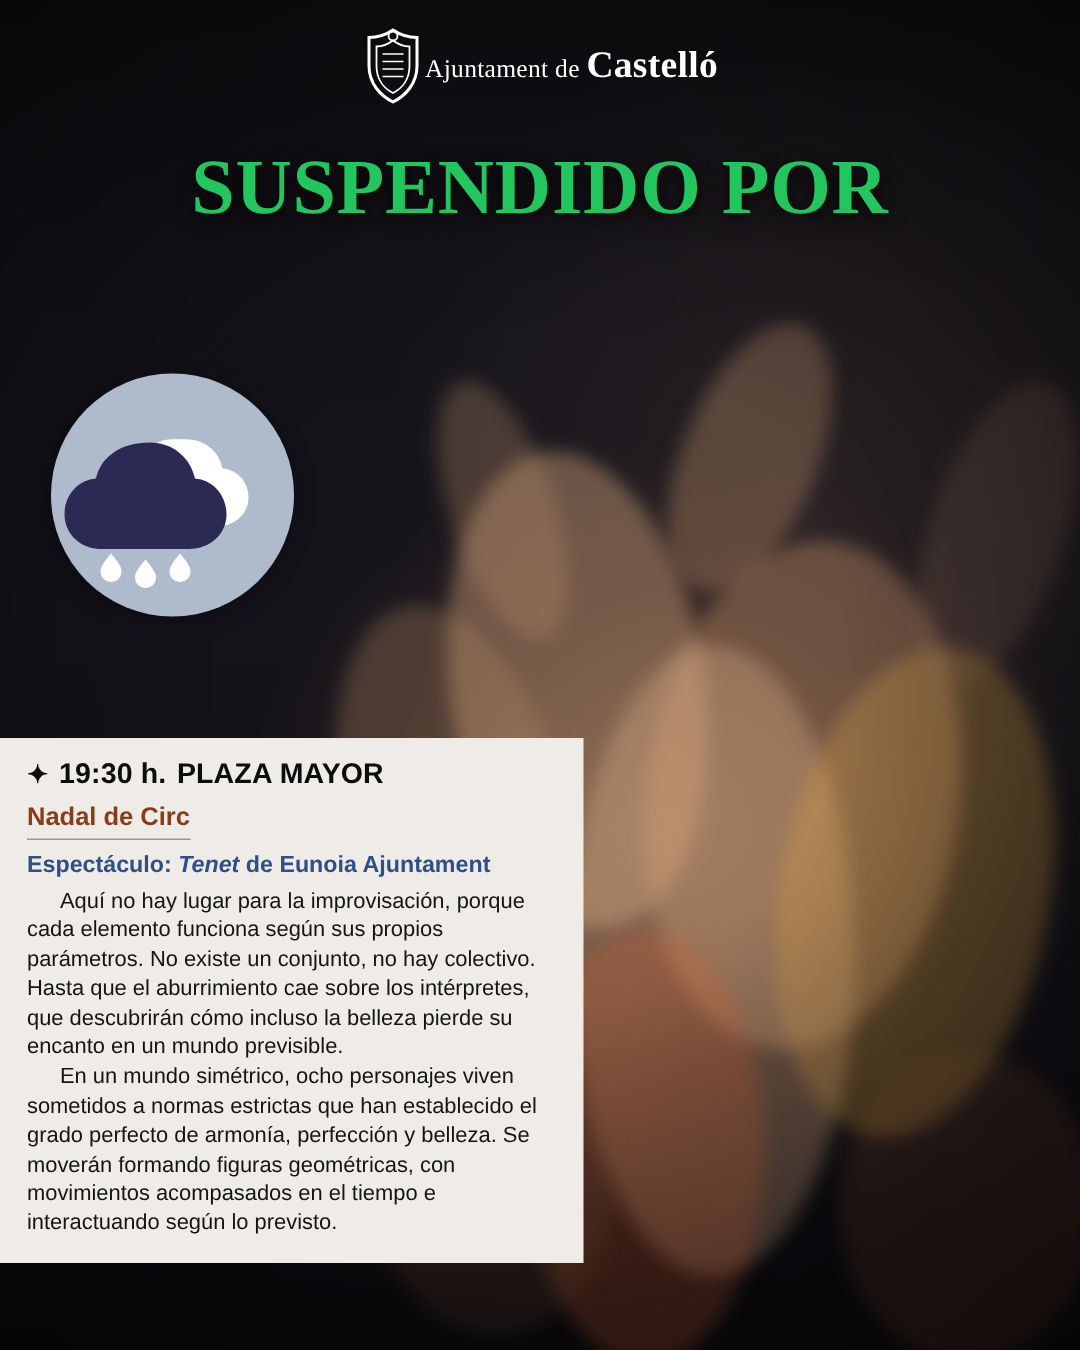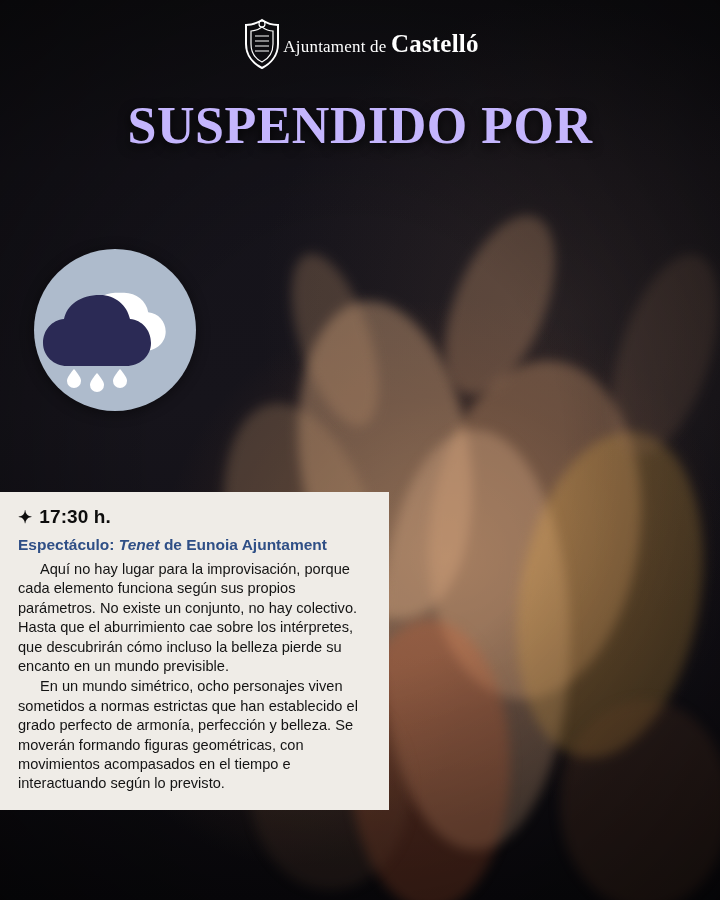--- a/index.html
+++ b/index.html
@@ -71,21 +71,21 @@
     font-family: "Liberation Serif", serif;
   }
 
   
   .headline {
     position: absolute;
     top: 96px;
     left: 0;
     right: 0;
     text-align: center;
-    color: #c4b5fd;
+    color: #22c55e;
     font-family: "Liberation Serif", serif;
     font-weight: bold;
     font-size: 52px;
     line-height: 1.14;
     letter-spacing: 0.5px;
     text-shadow: 0 3px 12px rgba(0,0,0,0.85);
   }
   .headline .ln { display: block; }
 
   
@@ -196,23 +196,25 @@
           <path d="M63 124 c5 6 7 9 7 12 a7 7 0 0 1 -14 0 c0 -3 2 -6 7 -12 z"></path>
           <path d="M86 120 c5 6 7 9 7 12 a7 7 0 0 1 -14 0 c0 -3 2 -6 7 -12 z"></path>
         </g>
       </g>
     </svg>
   </div>
 
   <div class="card">
     <div class="card-time">
       <span class="star-icon">✦</span>
-      <span>17:30 h.</span>
+      <span>19:30 h.</span>
+      <span>PLAZA MAYOR</span>
     </div>
 
+    <div class="card-company">Nadal de Circ</div>
 
     <div class="card-show">
       <span>Espectáculo:</span>
       <span class="it">Tenet</span>
       <span>de Eunoia Ajuntament</span>
     </div>
 
     <div class="card-body">
       <p>Aquí no hay lugar para la improvisación, porque cada elemento funciona según sus propios parámetros. No existe un conjunto, no hay colectivo. Hasta que el aburrimiento cae sobre los intérpretes, que descubrirán cómo incluso la belleza pierde su encanto en un mundo previsible.</p>
       <p>En un mundo simétrico, ocho personajes viven sometidos a normas estrictas que han establecido el grado perfecto de armonía, perfección y belleza. Se moverán formando figuras geométricas, con movimientos acompasados en el tiempo e interactuando según lo previsto.</p>

